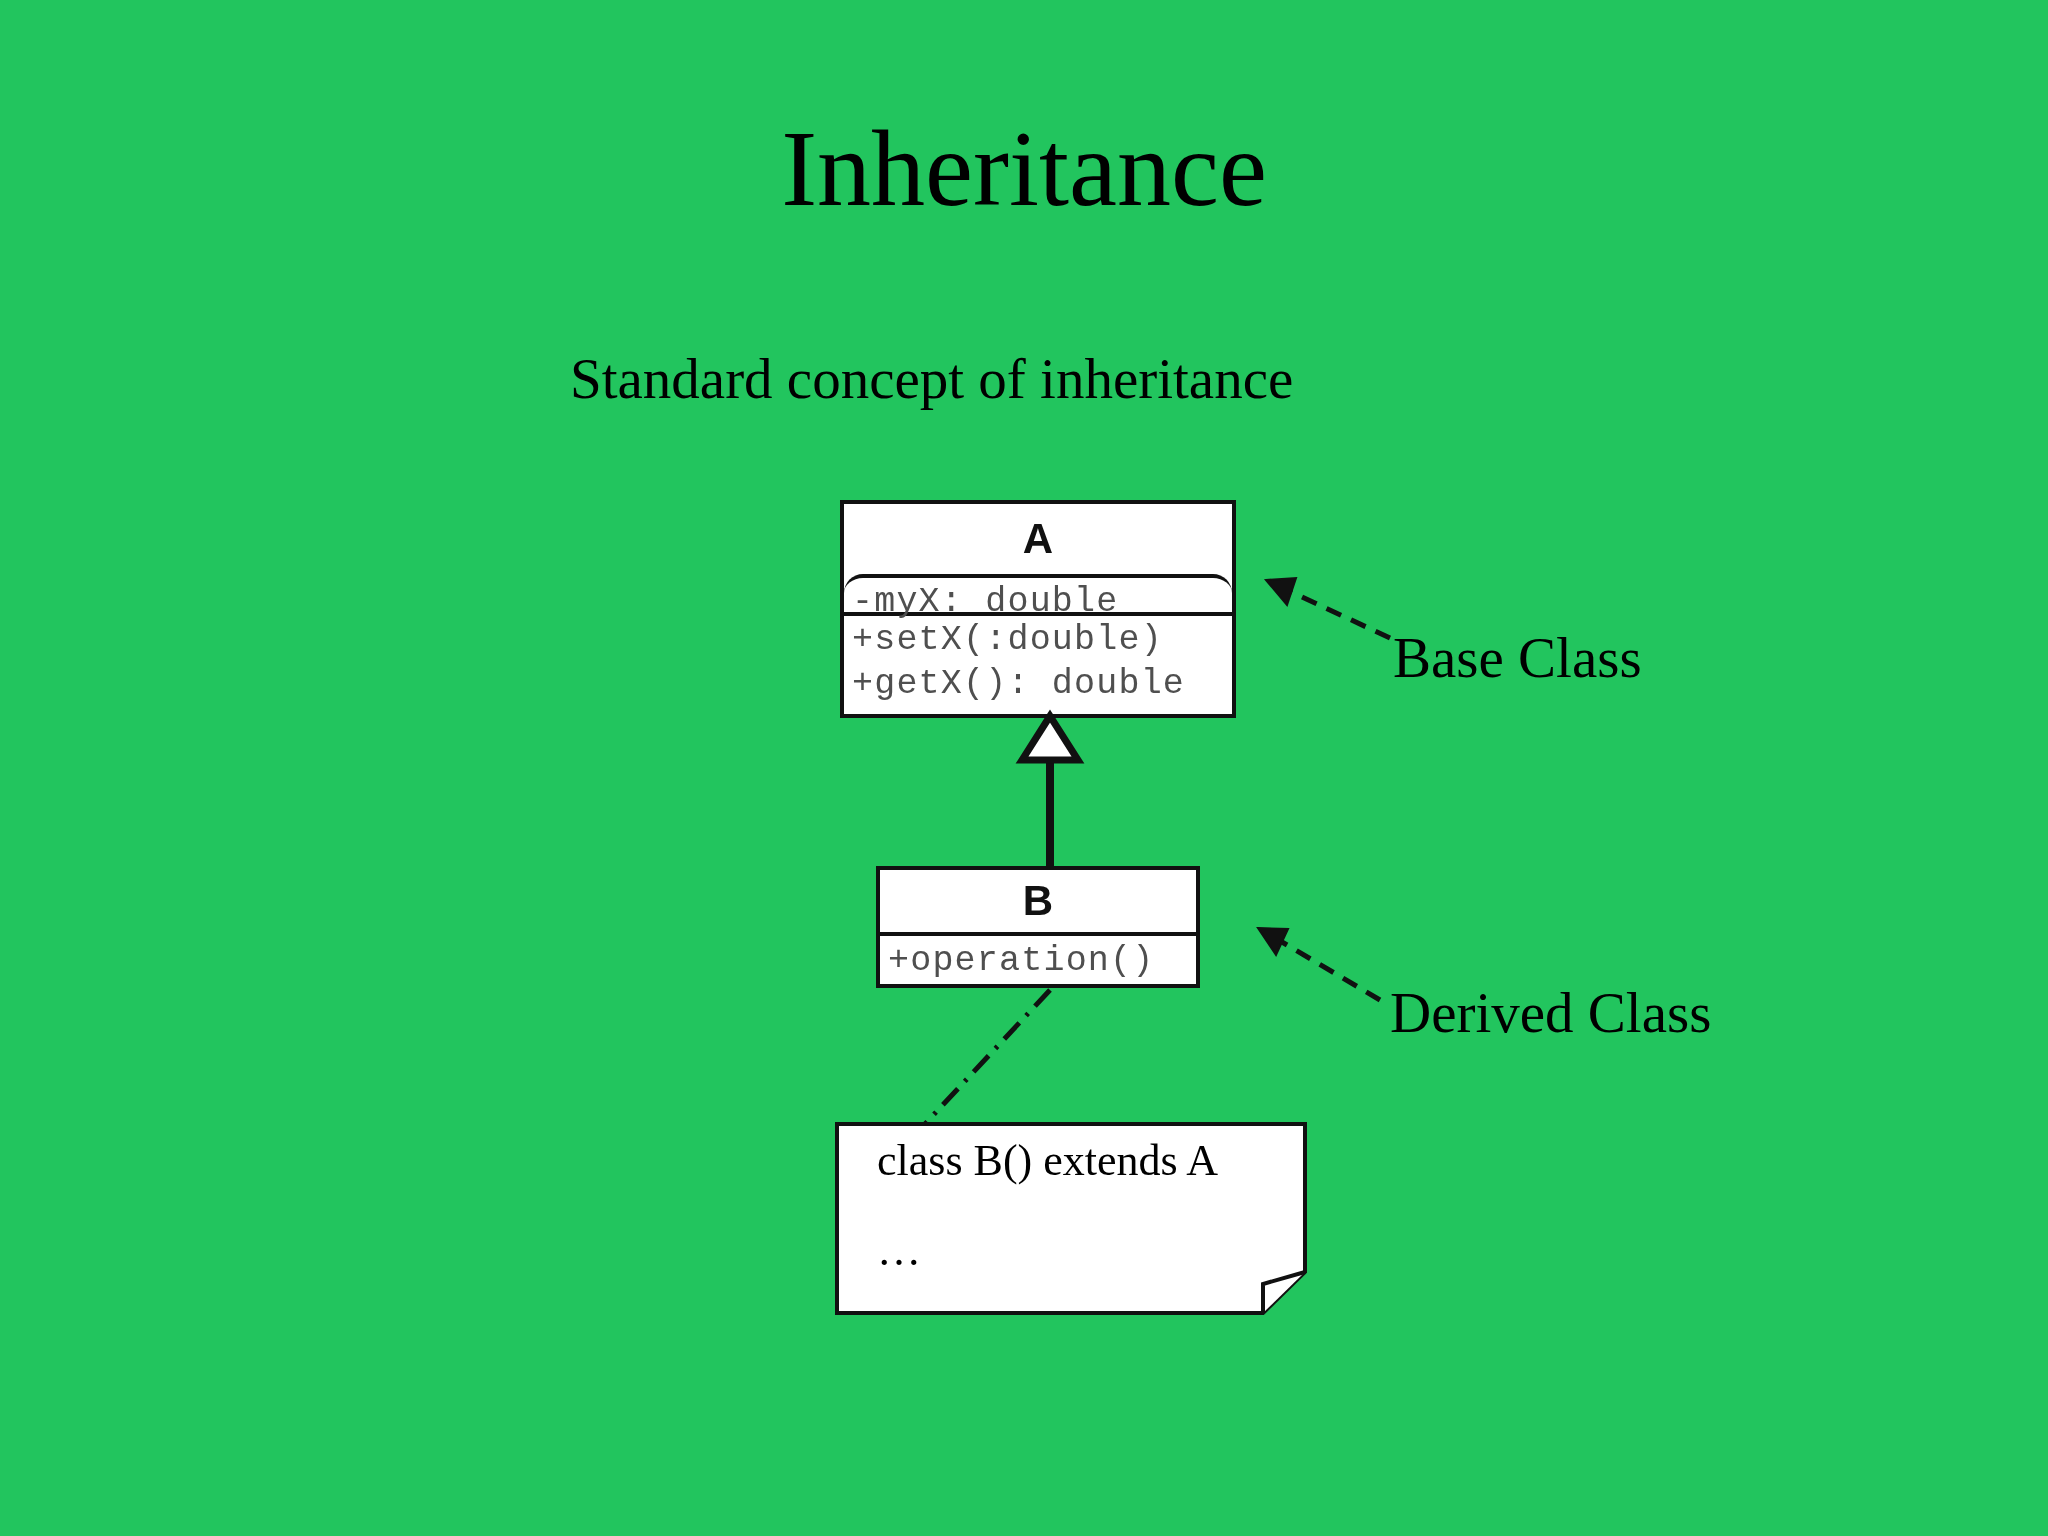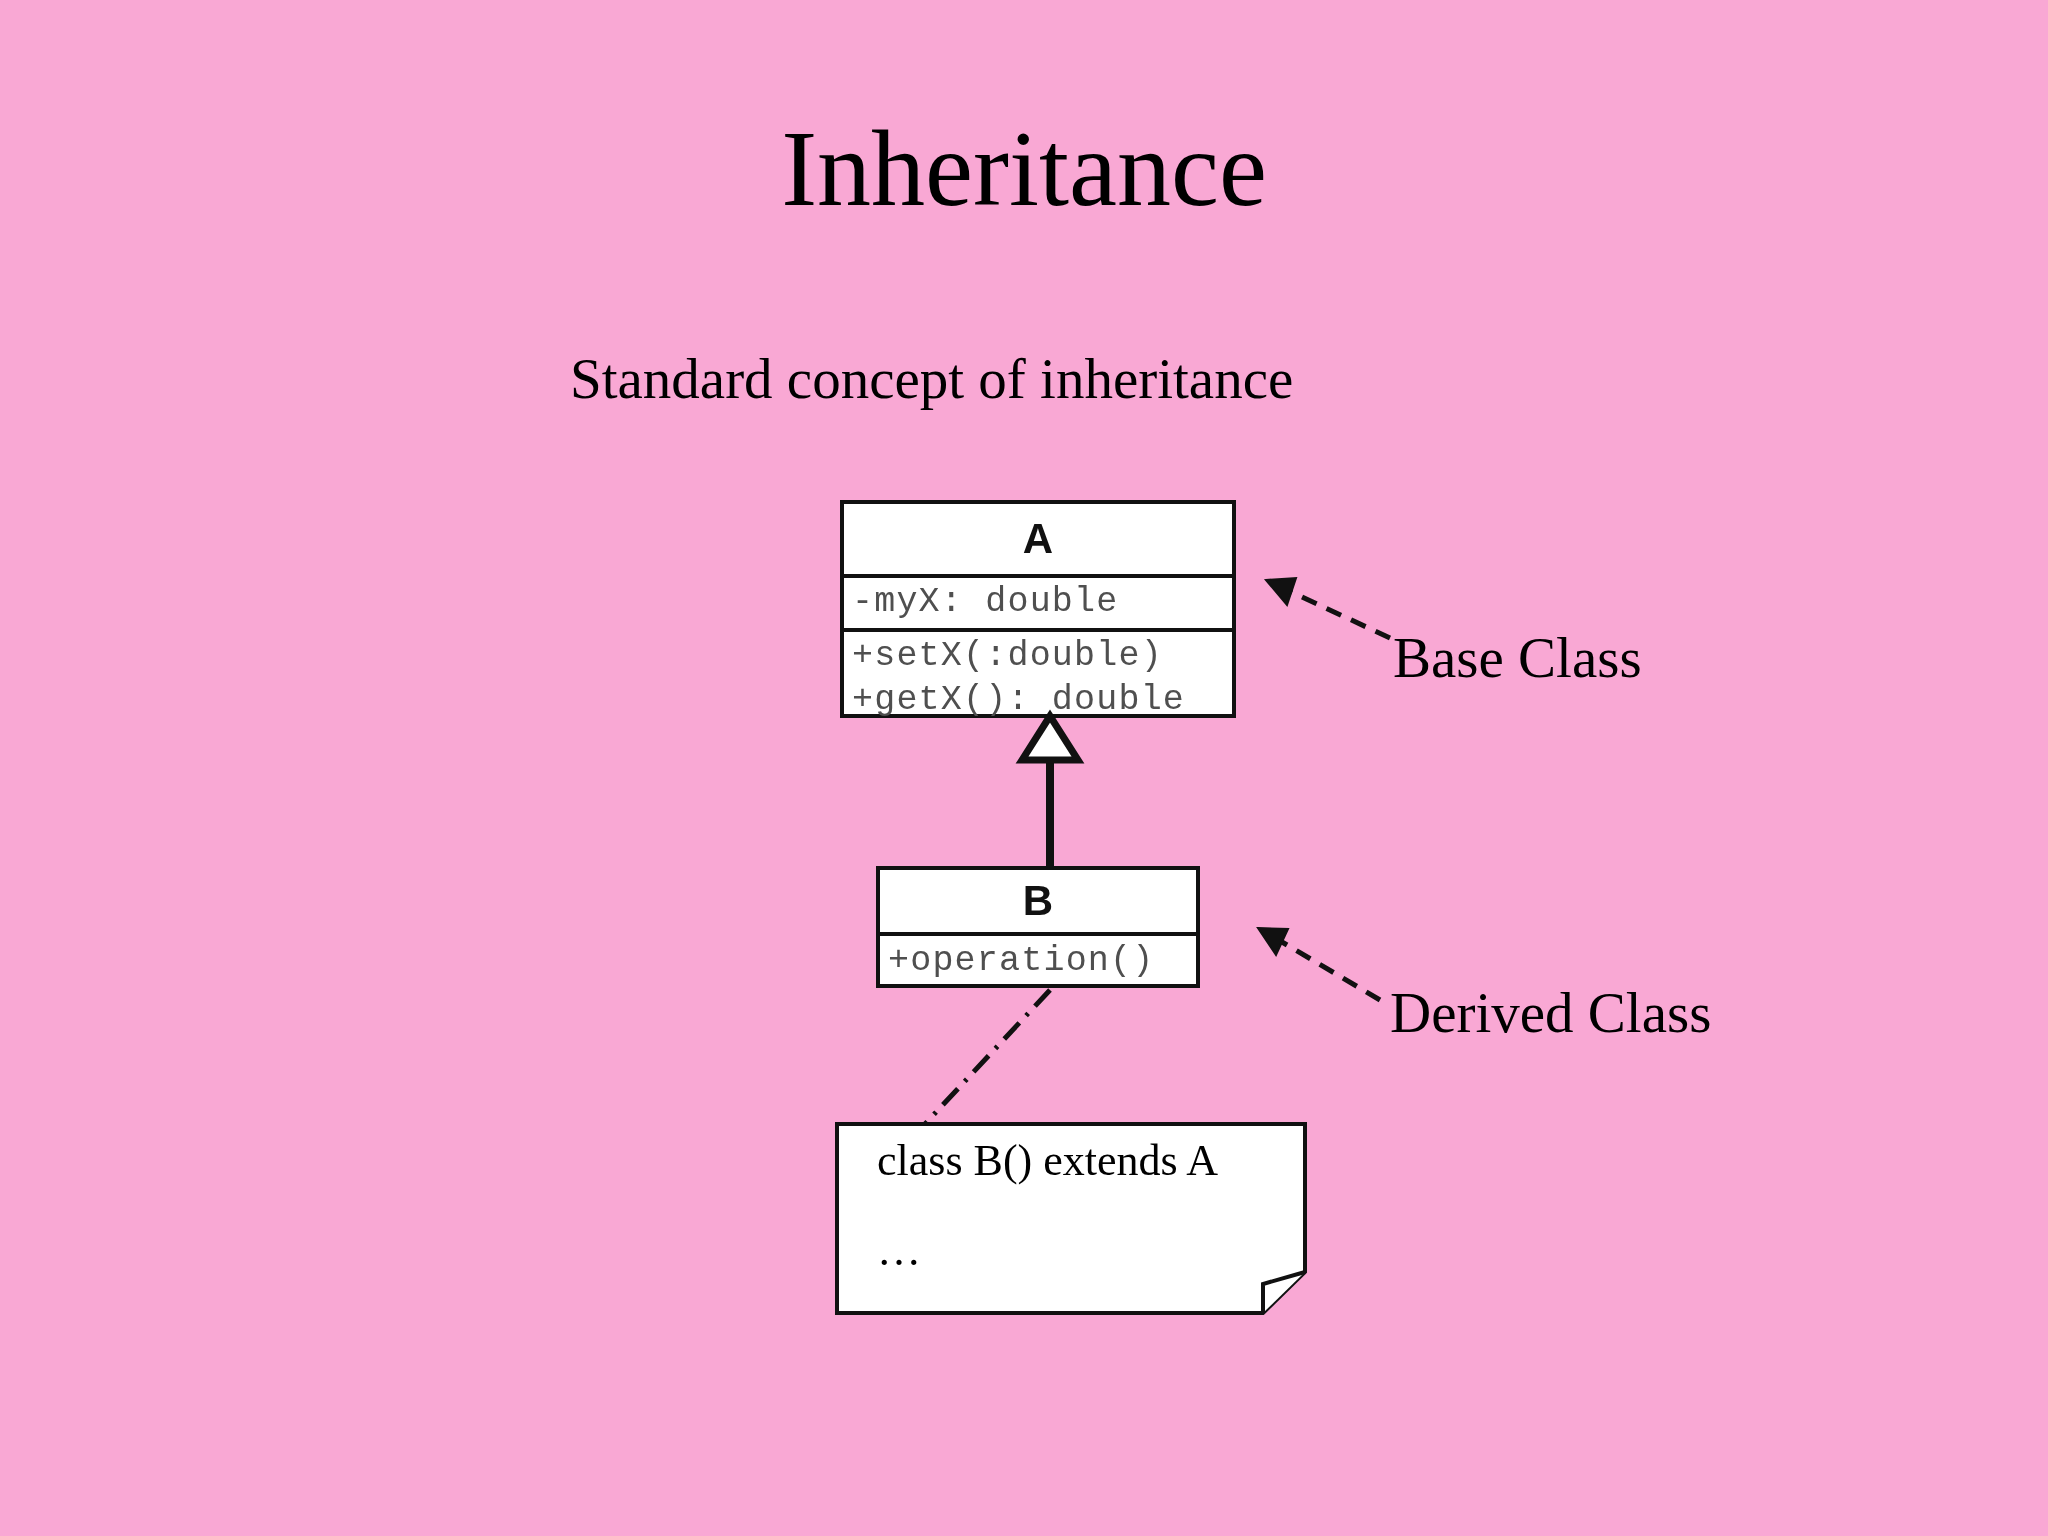--- a/index.html
+++ b/index.html
@@ -13,21 +13,21 @@
     overflow: hidden;
     font-family: "Liberation Serif", "DejaVu Serif", serif;
     color: #000000;
     position: relative;
   }
   #slide {
     position: absolute;
     left: 0; top: 0;
     width: 2048px;
     height: 1536px;
-    background: #f9a8d4;
+    background: #22c55e;
   }
 
   
   #slide-title {
     position: absolute;
     left: 0;
     top: 112px;
     width: 2048px;
     text-align: center;
     font-size: 108px;
@@ -84,21 +84,21 @@
   #class-a {
     left: 840px;
     top: 500px;
     width: 396px;
     height: 218px;
   }
   #class-a .uml-name {
     height: 70px;
     font-size: 42px;
   }
-  #class-a .attrs { height: 54px; }
+  #class-a .attrs { height: 38px; border-radius: 22px; }
   #class-a .ops   { height: 98px; }
   #class-a .uml-row {
     font-size: 35px;
     line-height: 44px;
   }
 
   
   #class-b {
     left: 876px;
     top: 866px;

